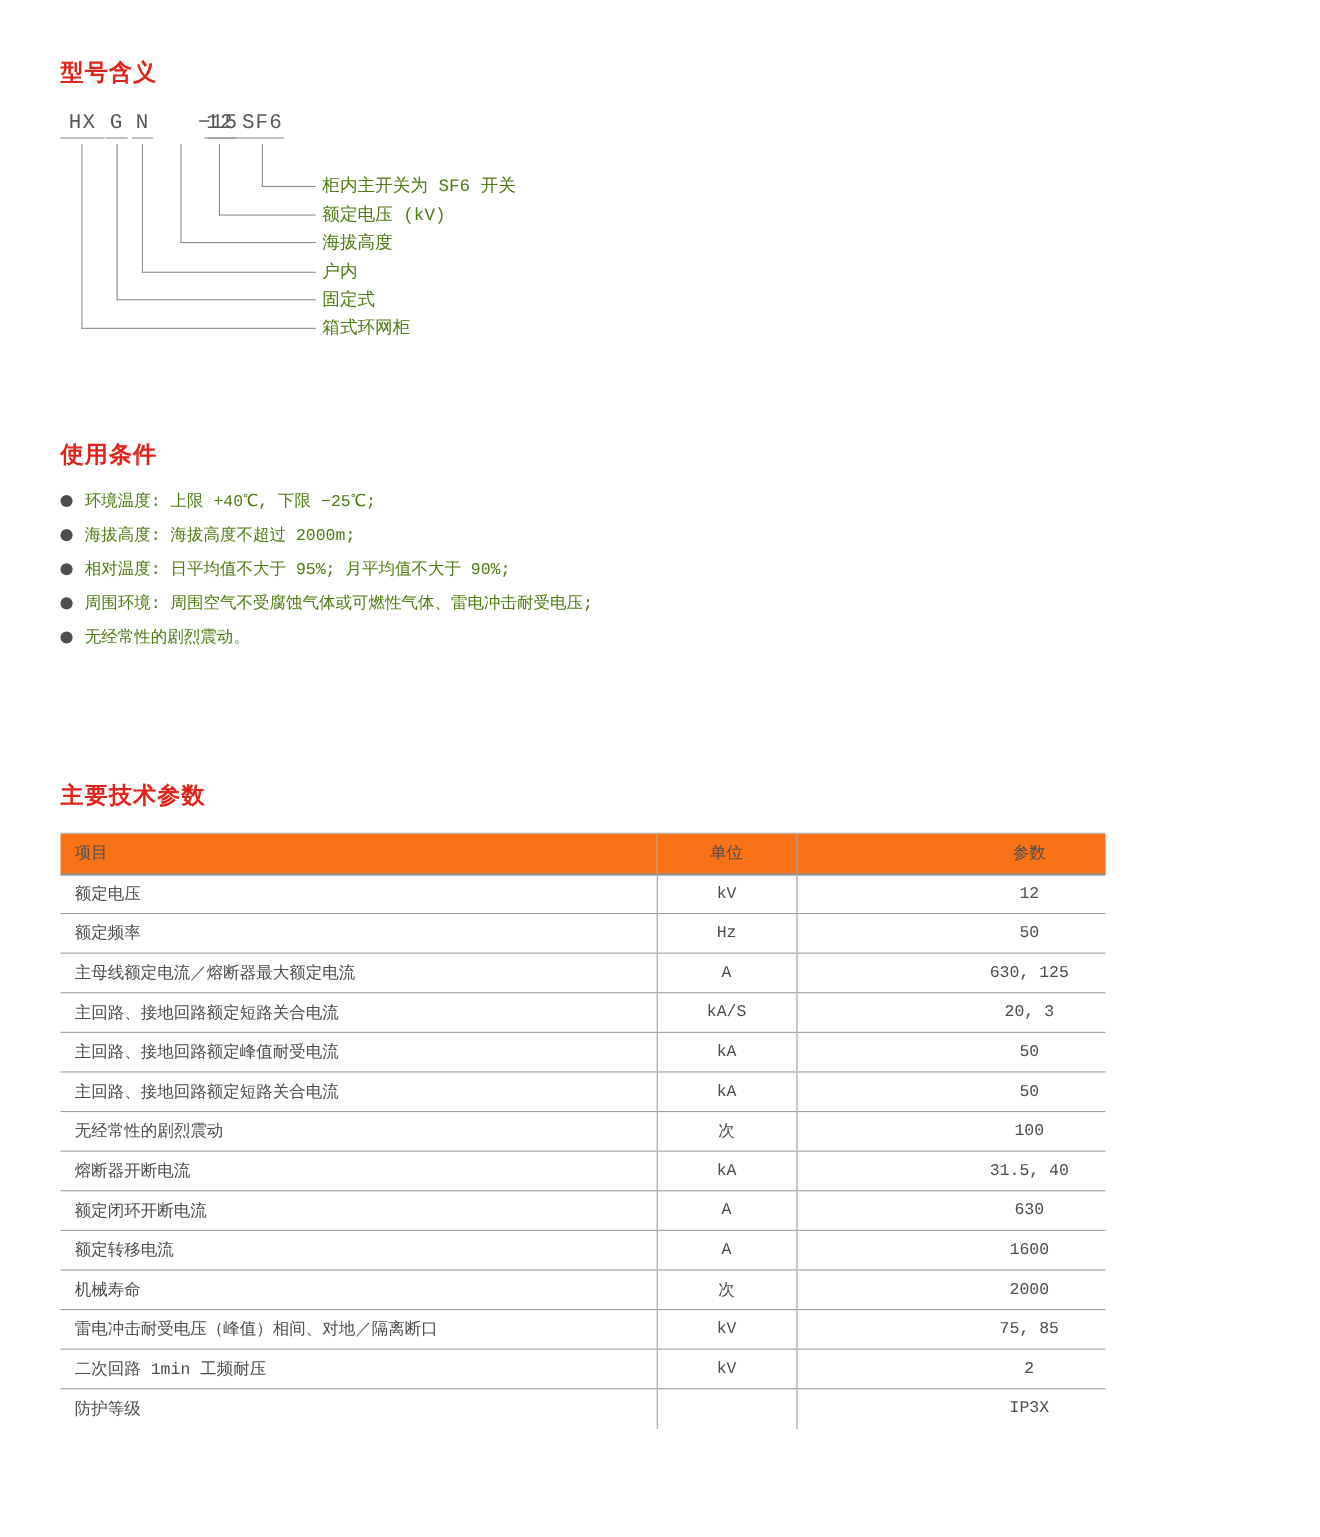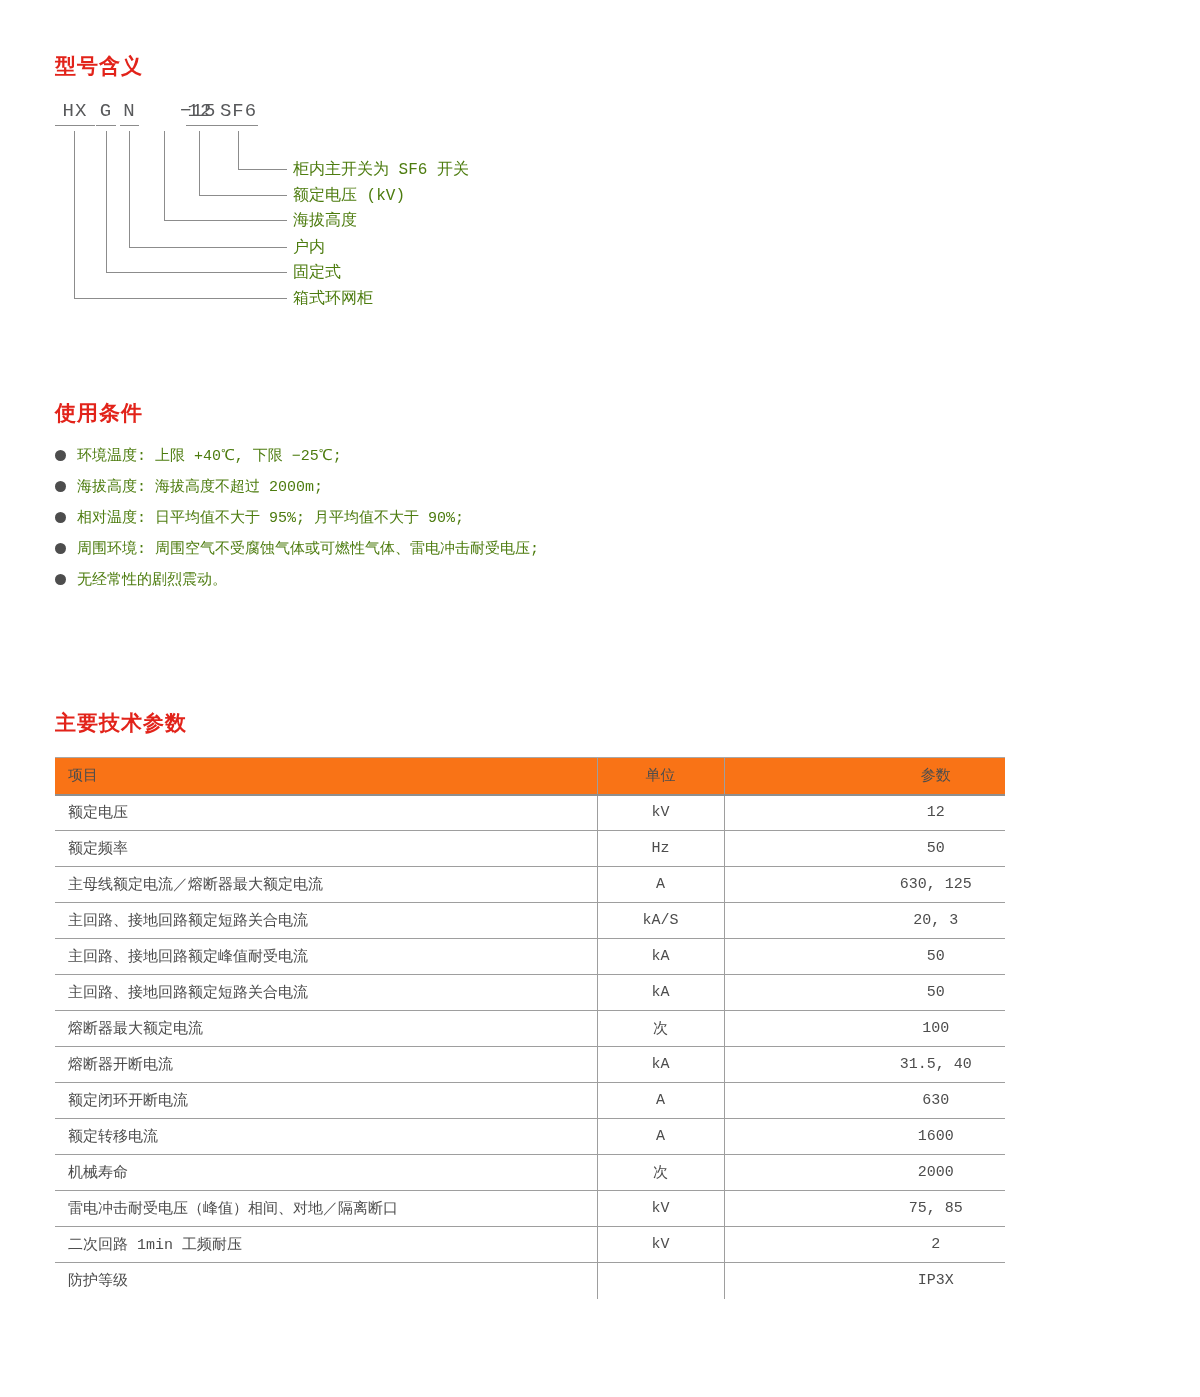--- a/index.html
+++ b/index.html
@@ -189,21 +189,21 @@
           <td class="c1">主回路、接地回路额定峰值耐受电流</td>
           <td class="c2">kA</td>
           <td class="c3">50</td>
         </tr>
         <tr>
           <td class="c1">主回路、接地回路额定短路关合电流</td>
           <td class="c2">kA</td>
           <td class="c3">50</td>
         </tr>
         <tr>
-          <td class="c1">熔断器最大额定电流</td>
+          <td class="c1">无经常性的剧烈震动</td>
           <td class="c2">次</td>
           <td class="c3">100</td>
         </tr>
         <tr>
           <td class="c1">熔断器开断电流</td>
           <td class="c2">kA</td>
           <td class="c3">31.5, 40</td>
         </tr>
         <tr>
           <td class="c1">额定闭环开断电流</td>

